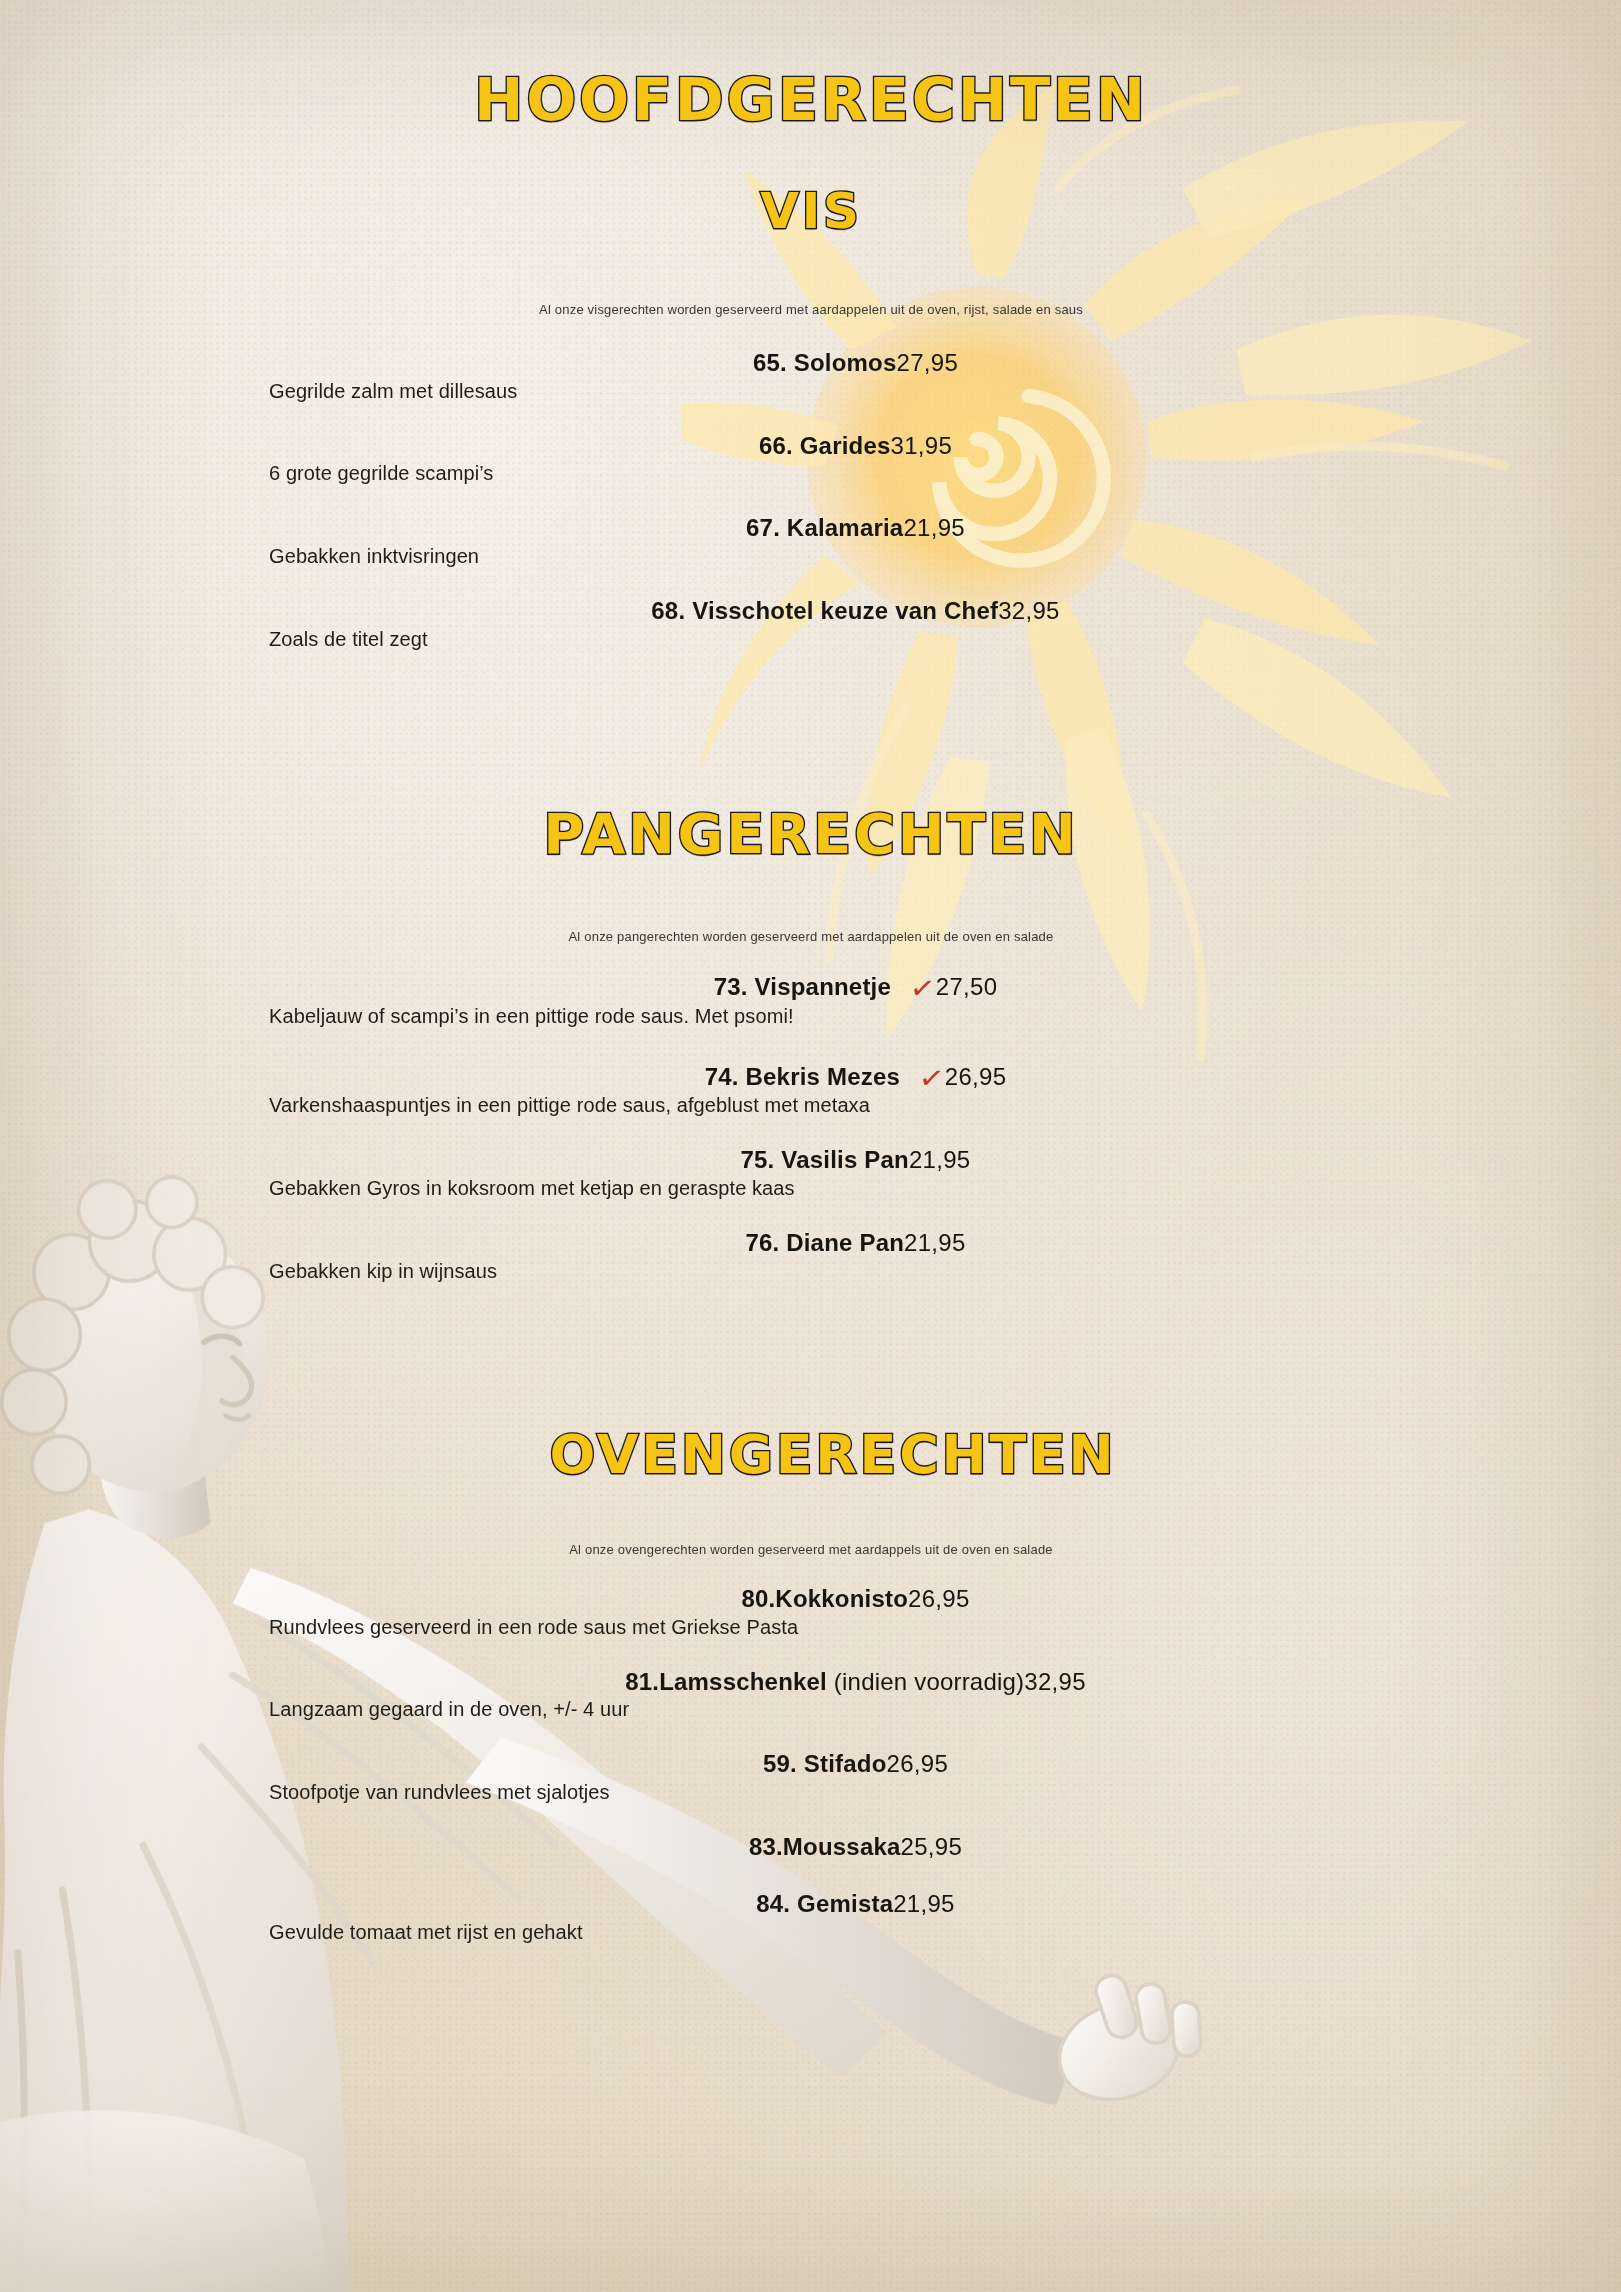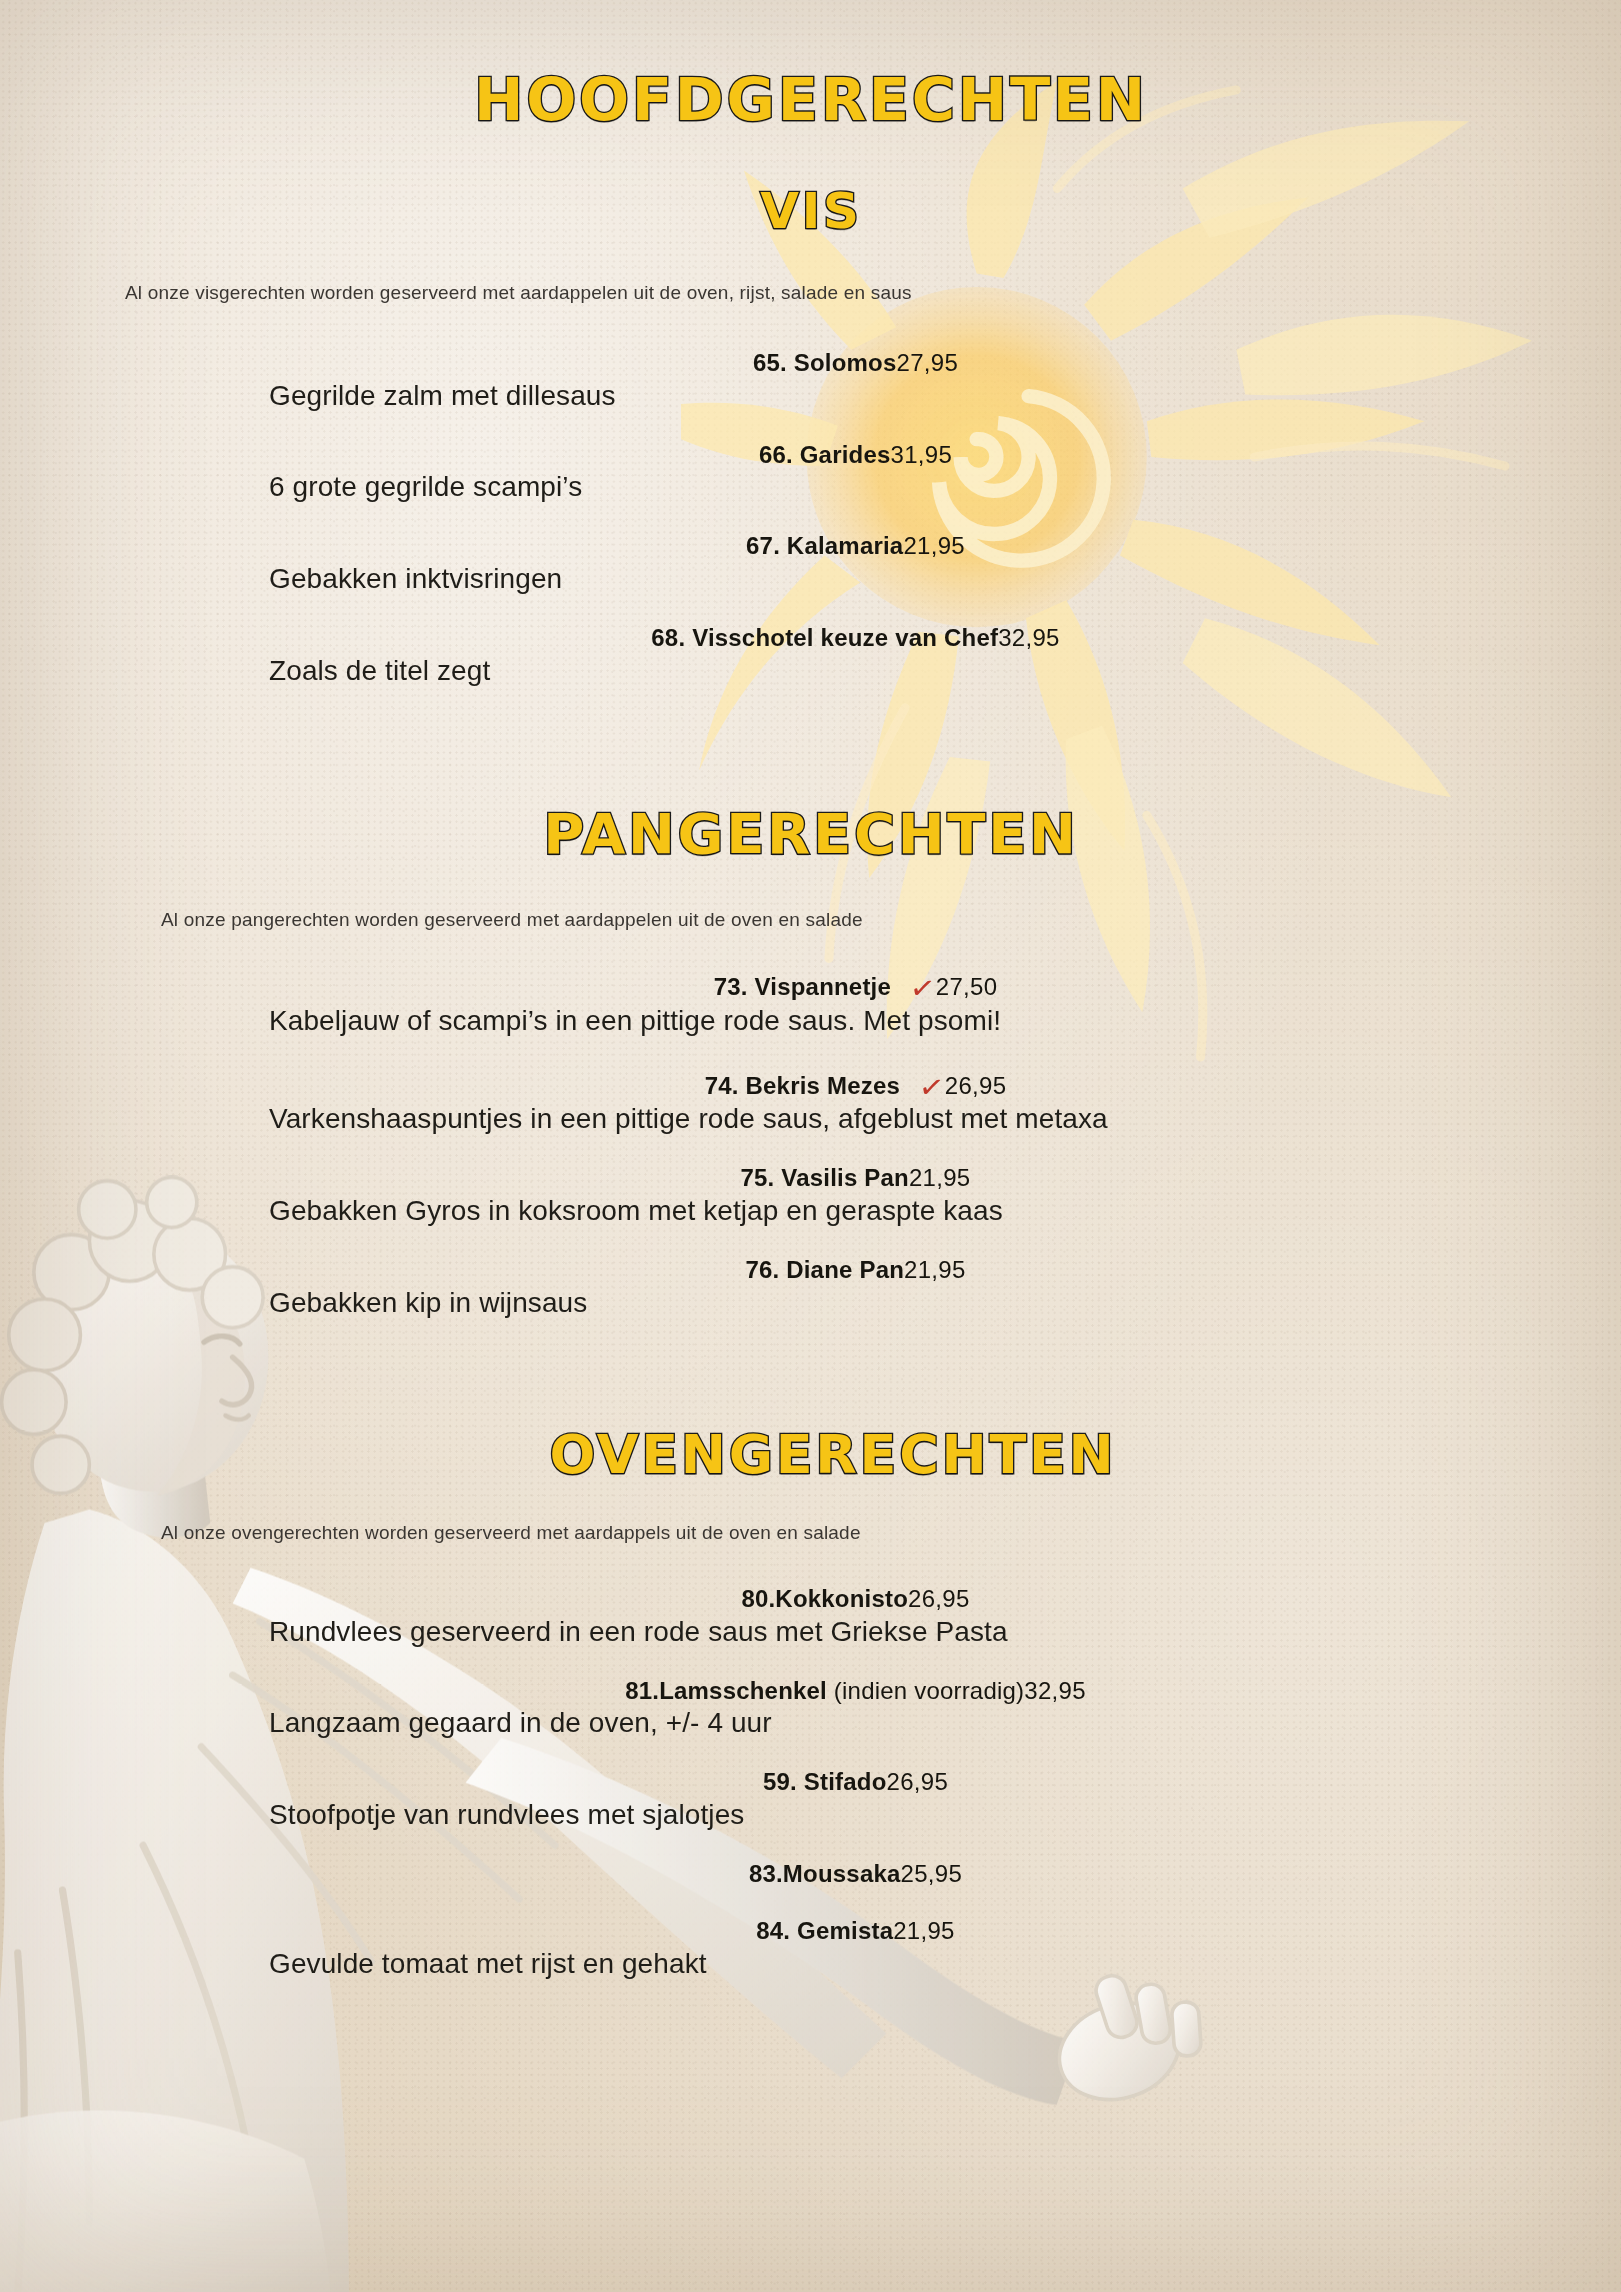--- a/index.html
+++ b/index.html
@@ -92,24 +92,25 @@
     font-size: 59px;
   }
   #sub-title-vis {
     position: absolute;
     left: 0; right: 0;
     top: 186px;
     font-size: 50px;
   }
 
   .section-note {
-    text-align: left;
-    font-size: 19px;
+    text-align: center;
+    font-size: 13px;
     color: #3a3632;
     letter-spacing: 0.2px;
+    margin-top: 20px;
   }
 
   #note-vis {
     position: absolute;
     left: 125px; right: 125px;
     top: 282px;
   }
 
   .menu-list {
     position: absolute;
@@ -139,21 +140,21 @@
   .item-name .light {
     font-weight: 400;
   }
   .item-price {
     font-size: 24px;
     font-weight: 400;
     color: #17150f;
     letter-spacing: 0.3px;
   }
   .item-desc {
-    font-size: 28px;
+    font-size: 20px;
     color: #1f1d18;
     margin-top: 2.7px;
     letter-spacing: 0.1px;
   }
   .check {
     display: inline-block;
     color: #c0392b;
     font-size: 30px;
     font-weight: 400;
     transform: translateY(3.6px) rotate(8deg);

